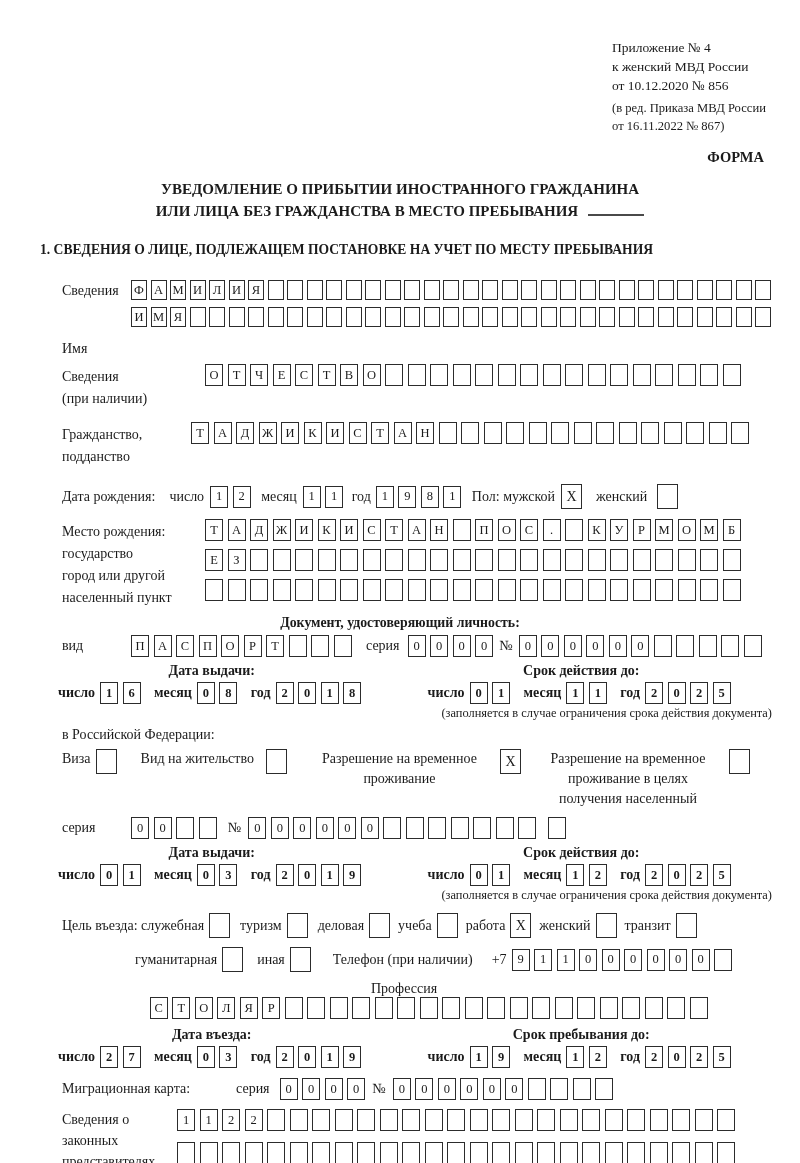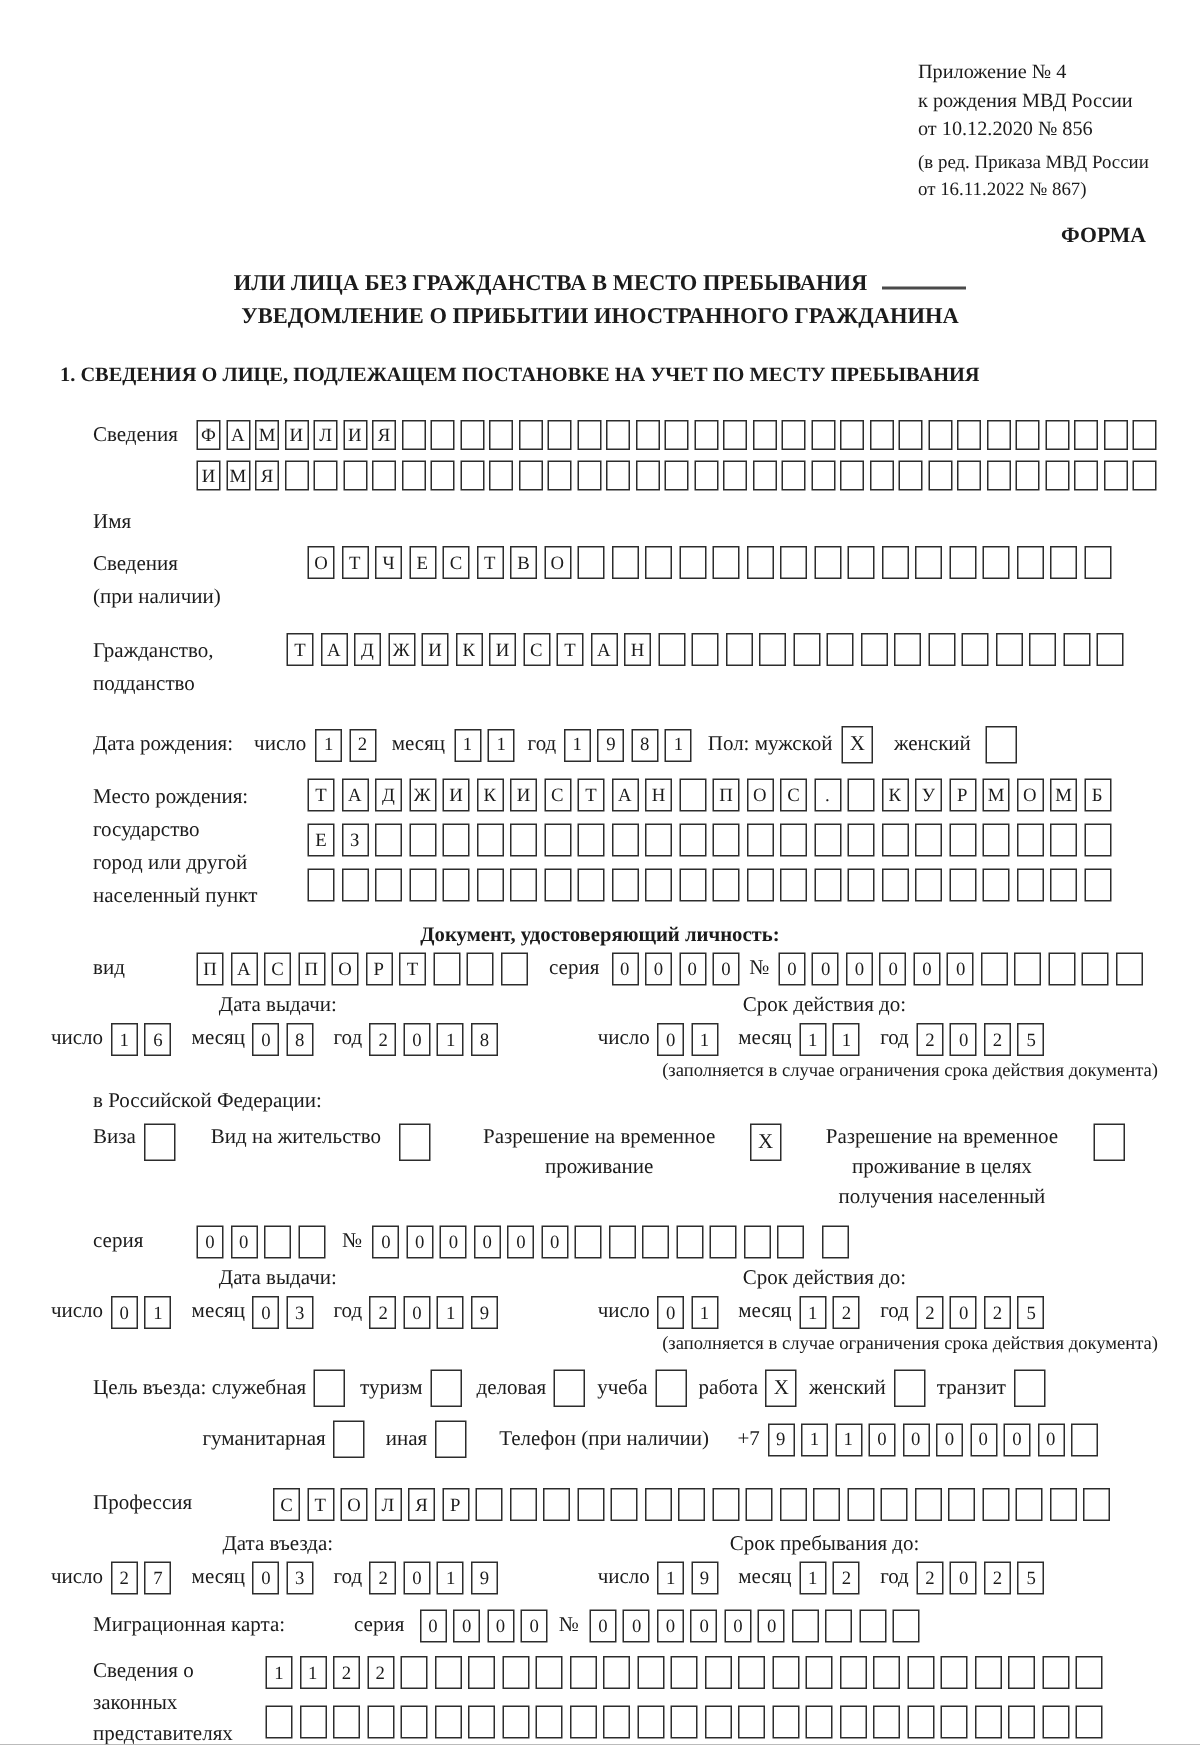--- a/index.html
+++ b/index.html
@@ -17,54 +17,54 @@
   .lab2 div{line-height:22px;}
   .cells{display:inline-flex;align-items:center;flex-wrap:nowrap;}
   .cell{display:inline-flex;align-items:center;justify-content:center;
         border:1.6px solid #2c2c2c;background:#fff;box-sizing:border-box;
         font-size:12.5px;line-height:1;}
   .sm .cell{width:16px;height:20px;margin-right:3.5px;}
   .lg .cell{width:18px;height:22px;margin-right:4.5px;}
   .cb .cell{width:21px;height:25px;margin-right:0;font-size:14px;}
   .gap-last .cell:last-child{margin-left:7px;}
   .dochead{text-align:center;font-weight:bold;font-size:13.8px;margin-top:6px;}
-  .dates{display:flex;margin-left:34px;margin-top:6px;}
+  .dates{display:flex;margin-left:58px;margin-top:6px;font-weight:bold;}
   .dgroup .dhead{text-align:center;margin-bottom:3px;}
   .dline{display:flex;align-items:center;}
   .dline .t{margin:0 5px 0 0;}
   .dline .t2{margin:0 5px 0 9px;}
   .dnote{text-align:right;padding-right:28px;font-size:12.4px;margin-top:2px;}
   .plain{margin-left:62px;margin-top:8px;}
   .visarow{display:flex;align-items:flex-start;margin-left:62px;margin-top:6px;line-height:20px;}
   .optc{text-align:center;}
   .purp{display:flex;align-items:center;margin-left:62px;margin-top:10px;}
   .purp .t{margin-right:5px;}
 </style>
 </head>
 <body>
 
 <div class="page">
 
   <div class="appendix">
     <div>Приложение № 4</div>
-    <div>к рождения МВД России</div>
+    <div>к женский МВД России</div>
     <div>от 10.12.2020 № 856</div>
     <div class="amend">
       <div>(в ред. Приказа МВД России</div>
       <div>от 16.11.2022 № 867)</div>
     </div>
   </div>
 
   <div class="forma">ФОРМА</div>
 
   <div class="title">
+    <div>УВЕДОМЛЕНИЕ О ПРИБЫТИИ ИНОСТРАННОГО ГРАЖДАНИНА</div>
     <div>
       <span>ИЛИ ЛИЦА БЕЗ ГРАЖДАНСТВА В МЕСТО ПРЕБЫВАНИЯ</span><span class="blank"></span>
     </div>
-    <div>УВЕДОМЛЕНИЕ О ПРИБЫТИИ ИНОСТРАННОГО ГРАЖДАНИНА</div>
   </div>
 
   <div class="sec1">1. СВЕДЕНИЯ О ЛИЦЕ, ПОДЛЕЖАЩЕМ ПОСТАНОВКЕ НА УЧЕТ ПО МЕСТУ ПРЕБЫВАНИЯ</div>
 
   <div class="frow" style="margin-top:22px;">
     <span class="flabel" style="width:69px;">Сведения</span>
     <span class="cells sm">
         <span class="cell">Ф</span>
         <span class="cell">А</span>
         <span class="cell">М</span>
@@ -557,21 +557,21 @@
         <span class="cell">0</span>
         <span class="cell">0</span>
         <span class="cell">0</span>
         <span class="cell">0</span>
         <span class="cell">0</span>
         <span class="cell">0</span>
         <span class="cell"></span>
       </span>
   </div>
 
-  <div class="frow" style="margin-top:20px;align-items:center;">
+  <div class="frow" style="margin-top:9px;align-items:center;flex-direction:column;">
     <span class="flabel" style="width:120px;padding-top:0;">Профессия</span>
     <span class="cells lg">
         <span class="cell">С</span>
         <span class="cell">Т</span>
         <span class="cell">О</span>
         <span class="cell">Л</span>
         <span class="cell">Я</span>
         <span class="cell">Р</span>
         <span class="cell"></span>
         <span class="cell"></span>

